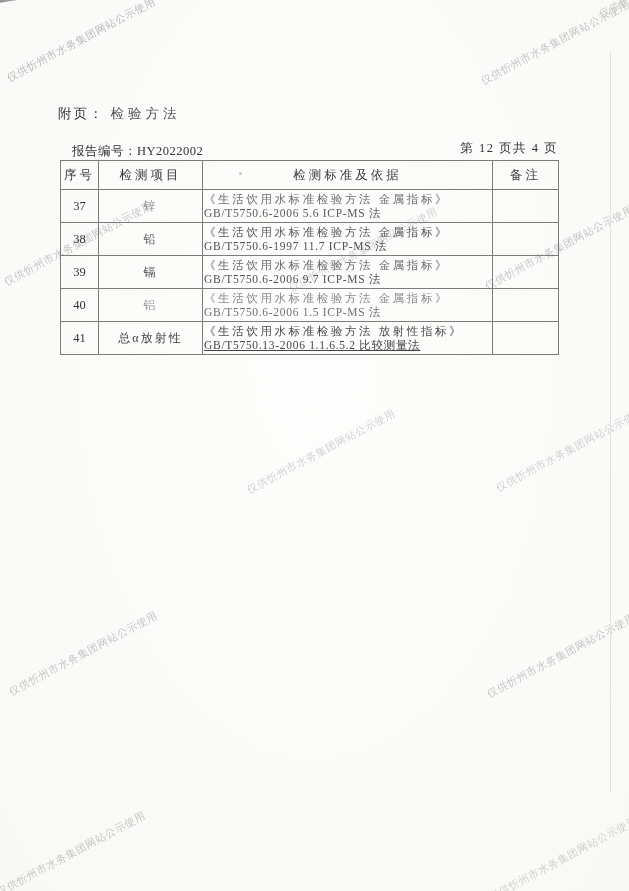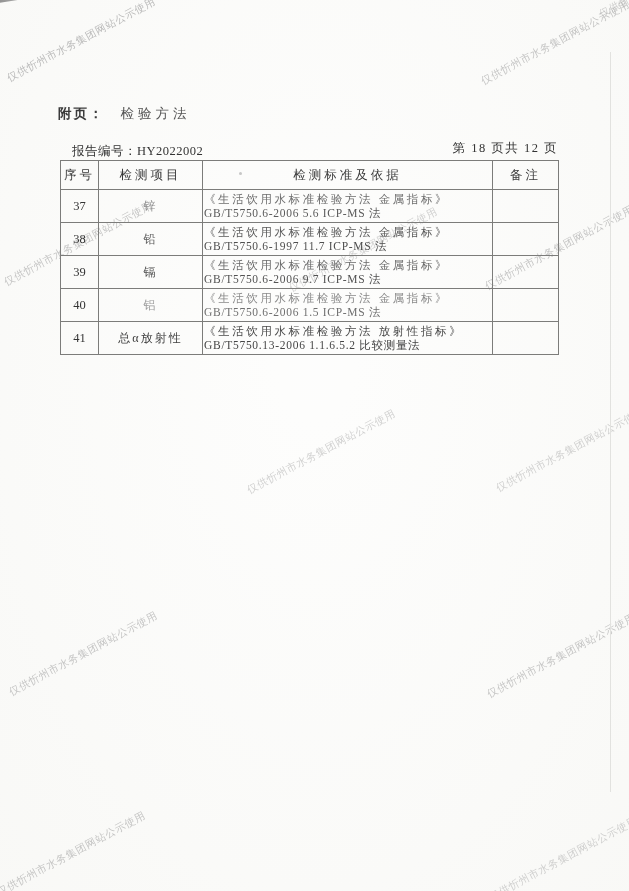--- a/index.html
+++ b/index.html
@@ -70,25 +70,25 @@
     color: #2d2d2d;
   }
   .appendix {
     position: absolute;
     left: 58px; top: 105px;
     font-size: 13.5px;
     color: #3a3a3a;
   }
   .appendix .lab {
     font-family: "Liberation Sans", sans-serif;
-    font-weight: bold;
+    font-weight: normal;
     letter-spacing: 2px;
   }
   .appendix .val {
-    margin-left: 16px;
+    margin-left: 6px;
     letter-spacing: 4px;
     color: #555;
   }
   .meta-row {
     position: absolute;
     left: 60px; top: 139px;
     width: 498px;
     font-size: 12.5px;
     color: #333;
   }
@@ -146,21 +146,21 @@
     letter-spacing: 0.7px;
     line-height: 14px;
     white-space: nowrap;
     color: #4e4e4e;
   }
   
   tr.r0 td.c-item { color: #8f8f8f; }  tr.r0 .std1 { color: #6e6e6e; } tr.r0 .std2 { color: #5a5a5a; }
   tr.r1 td.c-item { color: #626262; }  tr.r1 .std1 { color: #585858; } tr.r1 .std2 { color: #4e4e4e; }
   tr.r2 td.c-item { color: #4e4e4e; }  tr.r2 .std1 { color: #6a6a6a; } tr.r2 .std2 { color: #525252; }
   tr.r3 td.c-item { color: #9b9b9b; }  tr.r3 .std1 { color: #8a8a8a; } tr.r3 .std2 { color: #6f6f6f; }
-  tr.r4 td.c-item { color: #3f3f3f; }  tr.r4 .std1 { color: #4a4a4a; } tr.r4 .std2 { color: #454545; }
+  tr.r4 td.c-item { color: #3f3f3f; }  tr.r4 .std1 { color: #4a4a4a; } tr.r4 .std2 { color: #454545; text-decoration: underline; }
   tr.r5 td.c-item { color: #3f3f3f; }  tr.r5 .std1 { color: #4a4a4a; } tr.r5 .std2 { color: #454545; }
 </style>
 </head>
 <body>
 
 <div class="page">
 
   <div class="wm o1" style="left:8px;   top:72px;">仅供忻州市水务集团网站公示使用</div>
   <div class="wm o2" style="left:482px; top:75px;">仅供忻州市水务集团网站公示使用</div>
   <div class="wm o3" style="left:600px; top:8px;">仅供忻州市水务集团网站公示使用</div>
@@ -178,21 +178,21 @@
   <div class="scan-line-v"></div>
   <div class="speck"></div>
 
 
   <div class="appendix">
     <span class="lab">附页：</span><span class="val">检验方法</span>
   </div>
 
   <div class="meta-row">
     <span class="report-no">报告编号：HY2022002</span>
-    <span class="page-info">第 18 页共 12 页</span>
+    <span class="page-info">第 12 页共 4 页</span>
   </div>
 
   <table class="methods">
     <colgroup>
       <col style="width:38px">
         <col style="width:104px">
         <col style="width:290px">
         <col style="width:66px">
     </colgroup>
     <thead>

